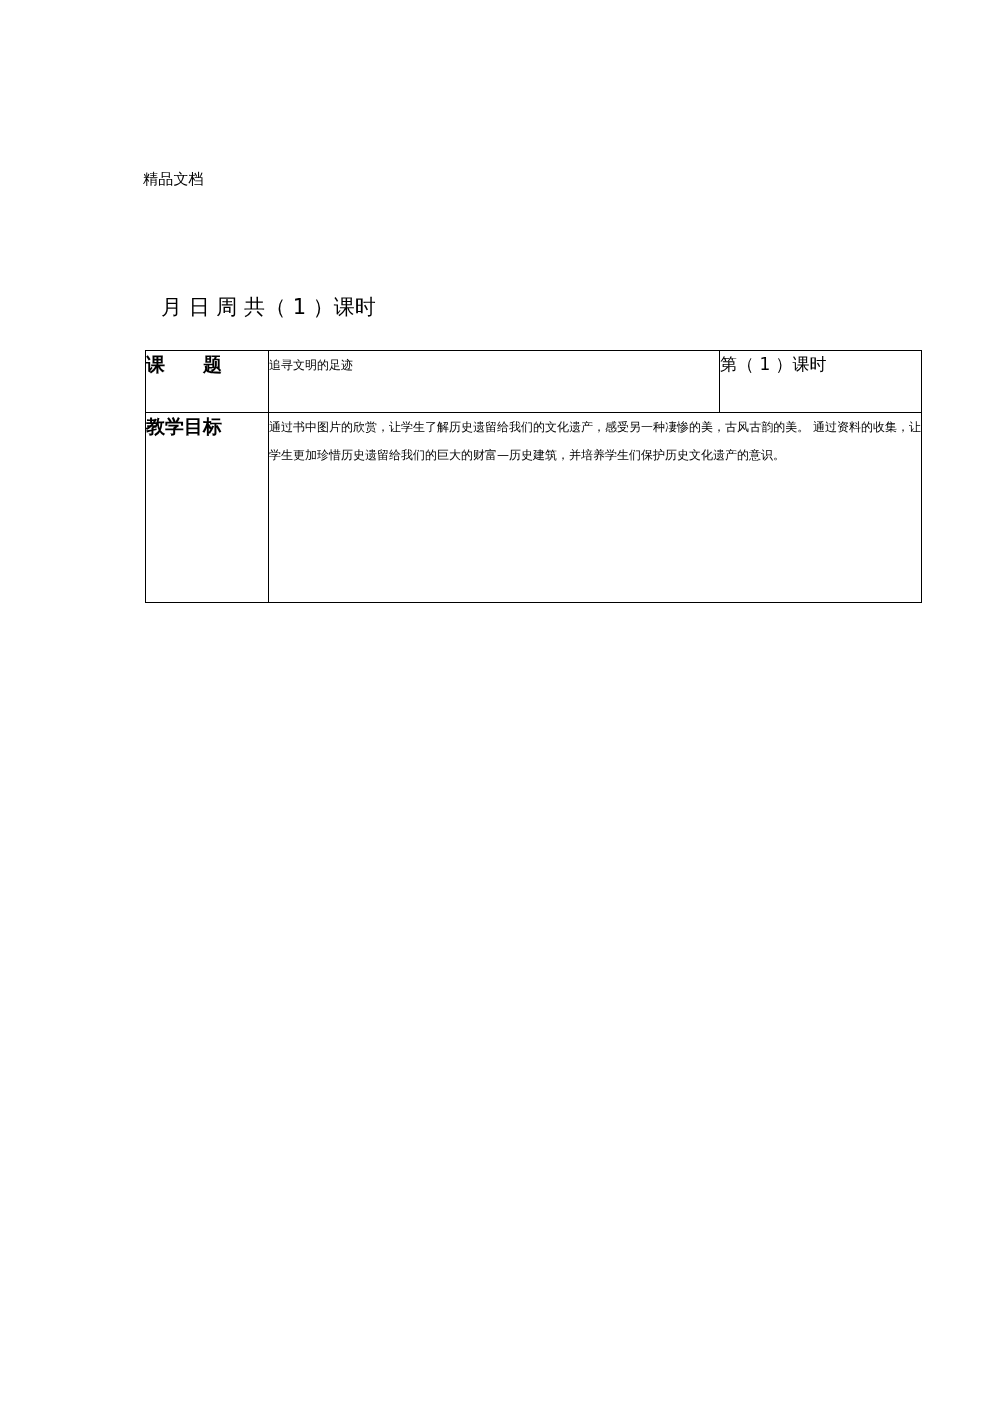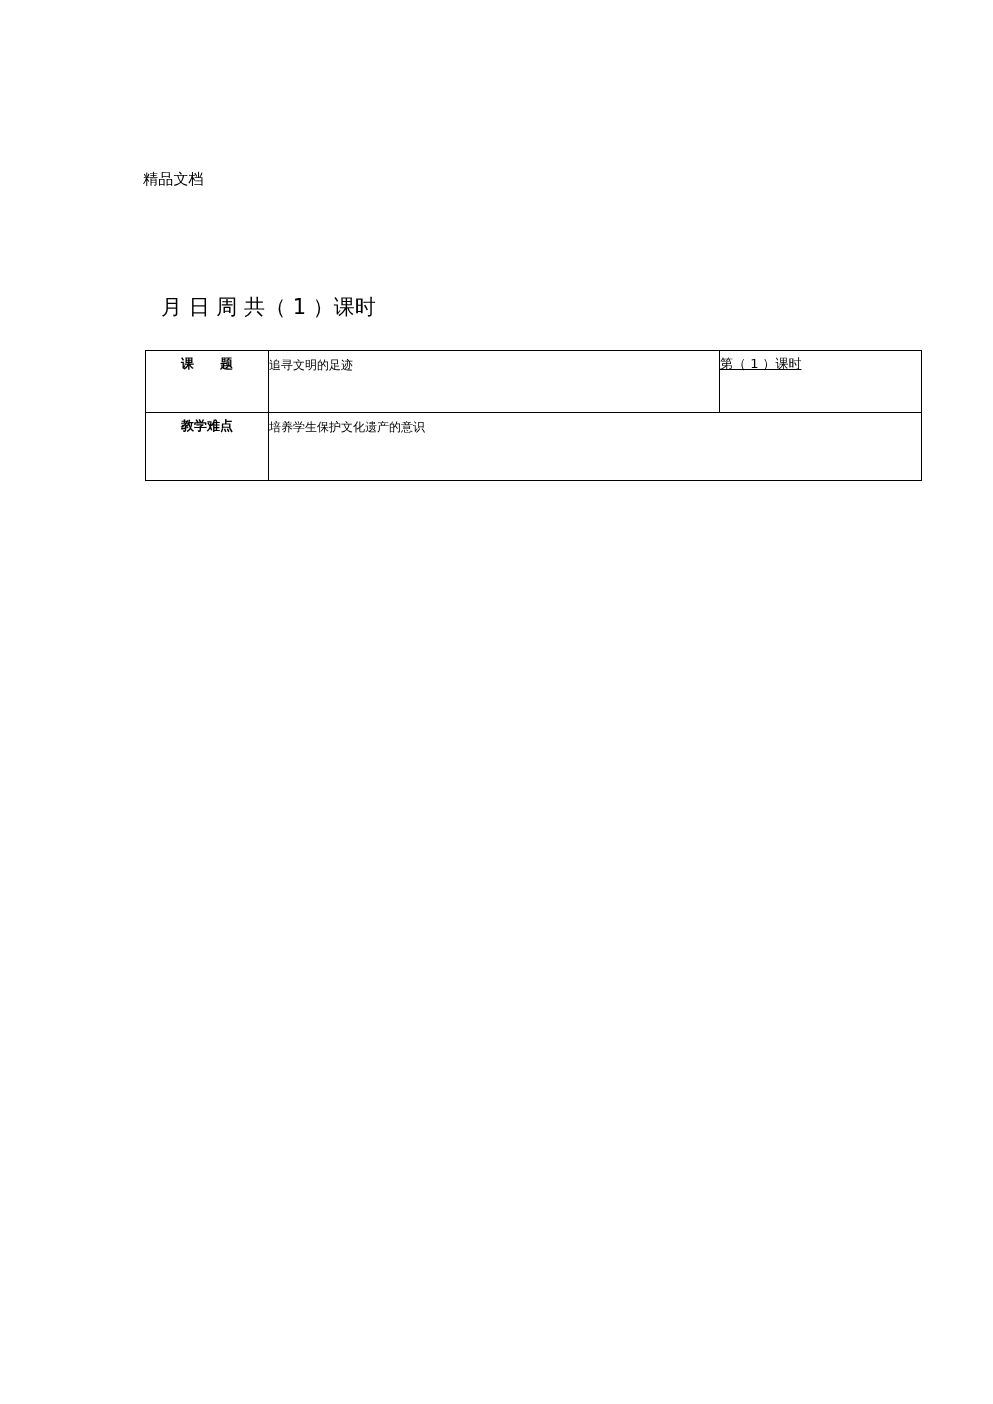--- a/index.html
+++ b/index.html
@@ -70,45 +70,44 @@
     padding: 0;
     vertical-align: top;
   }
 
   
   .col-label  { width: 123px; }
   .col-body   { width: 451px; }
   .col-right  { width: 202px; }
 
   .cell-label {
-    font-size: 13px;
+    font-size: 19px;
     font-weight: bold;
-    text-align: center;
+    text-align: left;
     vertical-align: middle;
     line-height: 26px;
     white-space: nowrap;
   }
   .cell-label-wide {
     letter-spacing: 0px;
   }
 
   .cell-text {
     font-size: 12px;
     line-height: 28px;
     padding: 8px 10px 8px 11px;
     text-align: justify;
   }
 
   .cell-right-top {
-    font-size: 13px;
+    font-size: 17px;
     line-height: 26px;
     padding: 16px 0 0 10px;
     white-space: nowrap;
     vertical-align: top;
-    text-decoration: underline;
   }
 
   .row-title   { height: 62px; }
   .row-goal    { height: 190px; }
   .row-key     { height: 68px; }
   .row-hard    { height: 68px; }
   .row-prep    { height: 72px; }
   .row-process { height: 68px; }
 
   .process-label {
@@ -145,25 +144,25 @@
       <col class="col-right">
     </colgroup>
     <tbody>
 
       <tr class="row-title">
         <td class="cell-label cell-label-wide">课　　题</td>
         <td class="cell-text">追寻文明的足迹</td>
         <td class="cell-right-top">第（  1  ）课时</td>
       </tr>
 
+      <tr class="row-goal">
+        <td class="cell-label">教学目标</td>
+        <td class="cell-text" colspan="2">通过书中图片的欣赏，让学生了解历史遗留给我们的文化遗产，感受另一种凄惨的美，古风古韵的美。 通过资料的收集，让学生更加珍惜历史遗留给我们的巨大的财富—历史建筑，并培养学生们保护历史文化遗产的意识。</td>
+      </tr>
 
 
-      <tr class="row-hard">
-        <td class="cell-label">教学难点</td>
-        <td class="cell-text" colspan="2">培养学生保护文化遗产的意识</td>
-      </tr>
 
 
 
     </tbody>
   </table>
 
 </div>
 
 </body></html>

